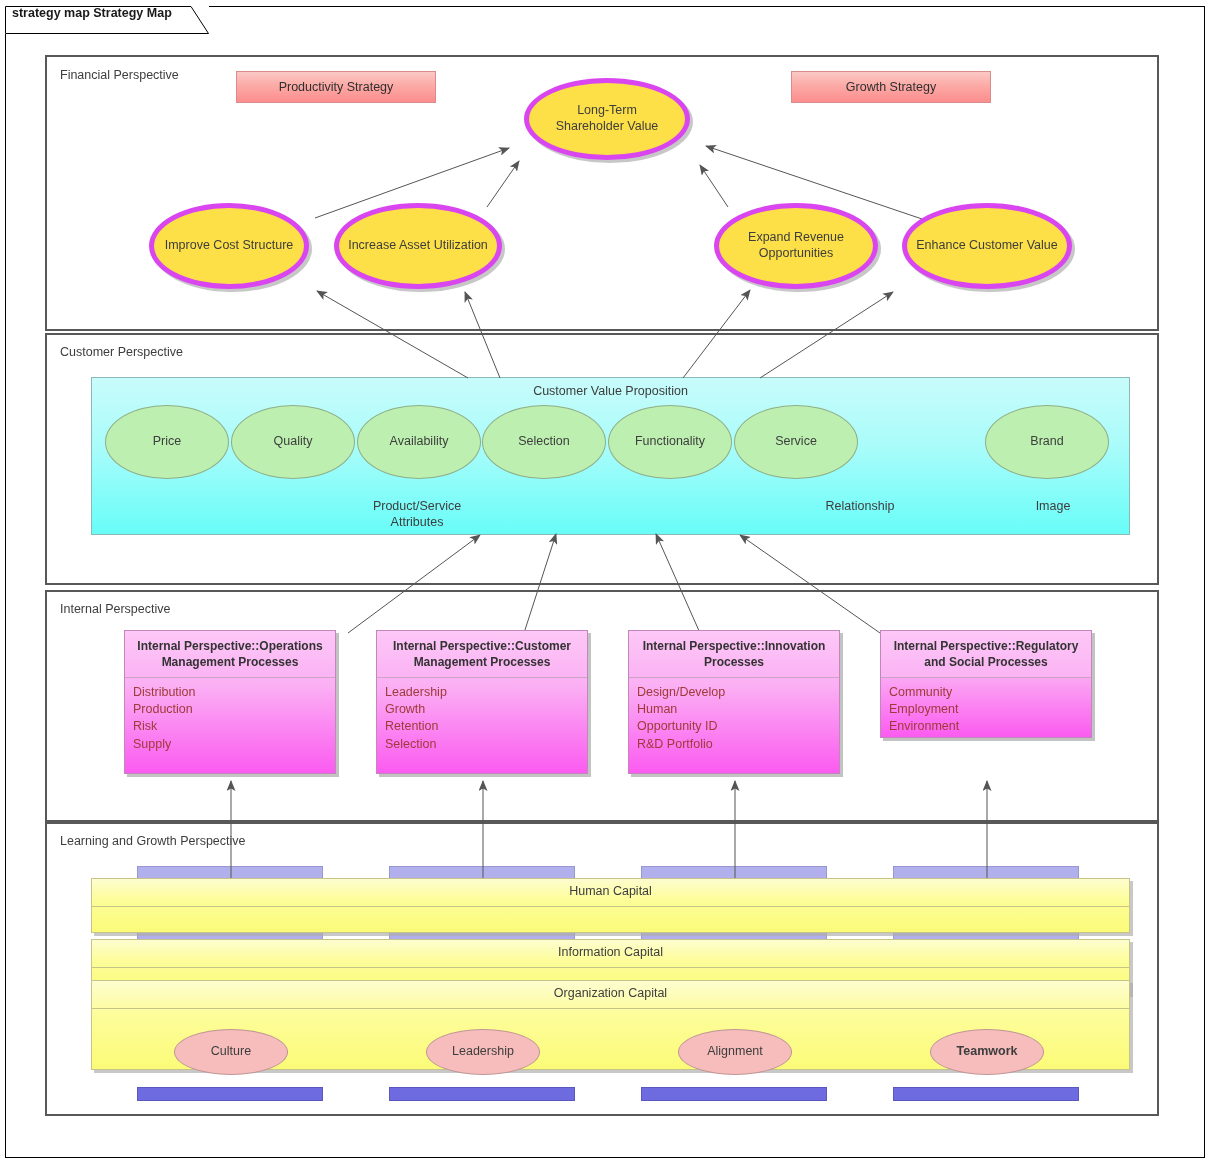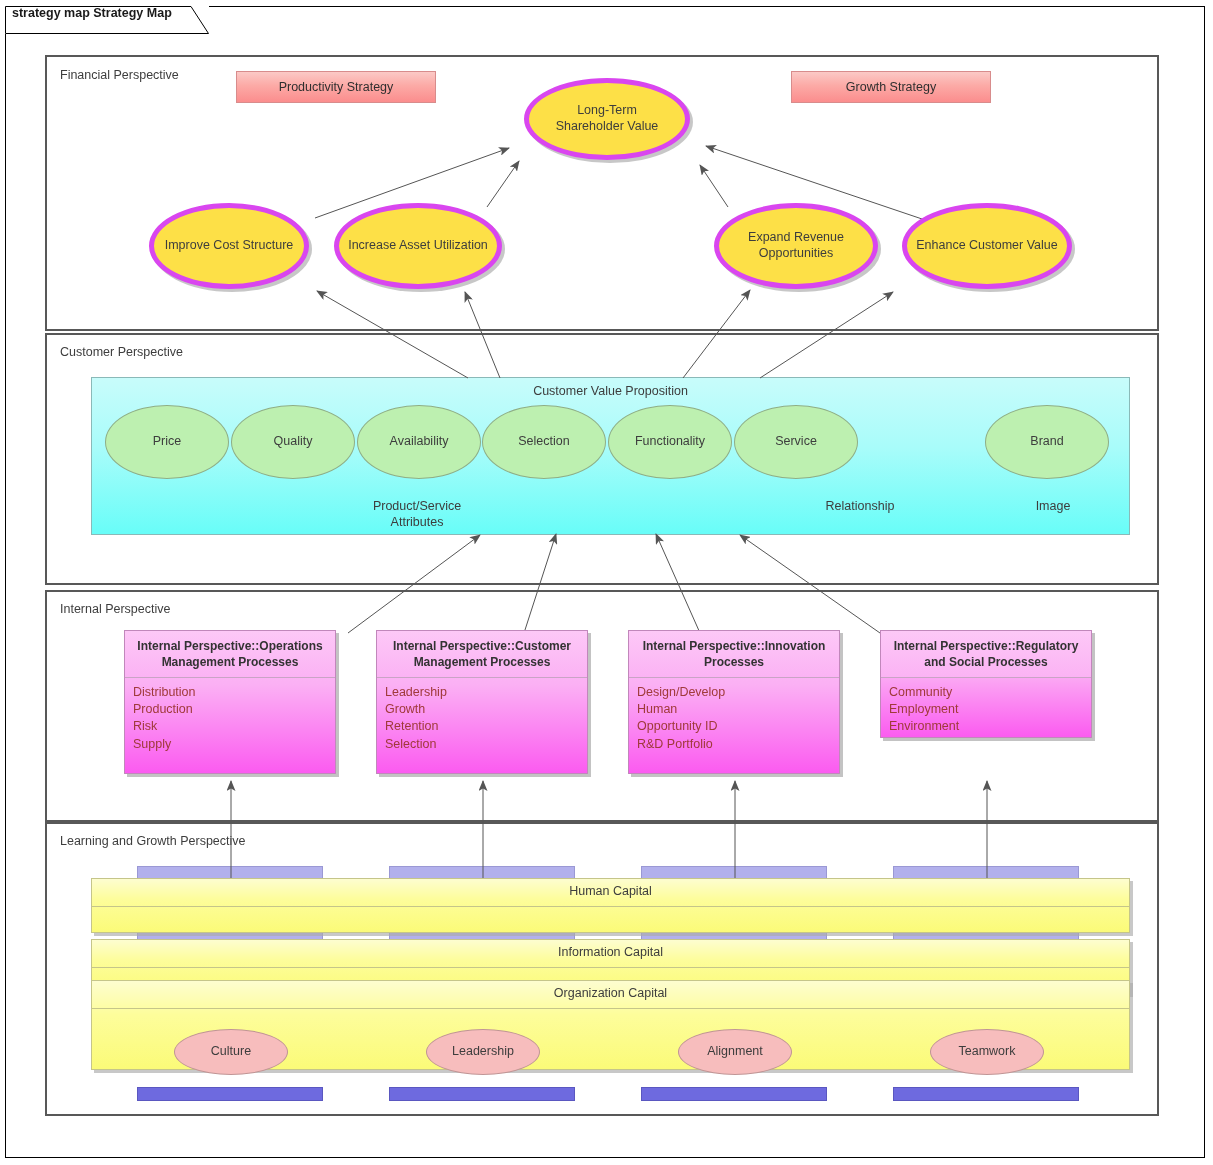--- a/index.html
+++ b/index.html
@@ -378,17 +378,17 @@
 
   <div class="ellipse pinkc" style="left:174px; top:1029px; width:114px; height:46px; z-index:5;">
     <span>Culture</span>
   </div>
   <div class="ellipse pinkc" style="left:426px; top:1029px; width:114px; height:46px; z-index:5;">
     <span>Leadership</span>
   </div>
   <div class="ellipse pinkc" style="left:678px; top:1029px; width:114px; height:46px; z-index:5;">
     <span>Alignment</span>
   </div>
-  <div class="ellipse pinkc" style="left:930px; top:1029px; width:114px; height:46px; z-index:5;">
+  <div class="ellipse pinkc" style="left:930px; top:1029px; width:114px; height:46px; z-index:5;font-weight:bold;">
     <span>Teamwork</span>
   </div>
 
 </div>
 
 </body></html>

